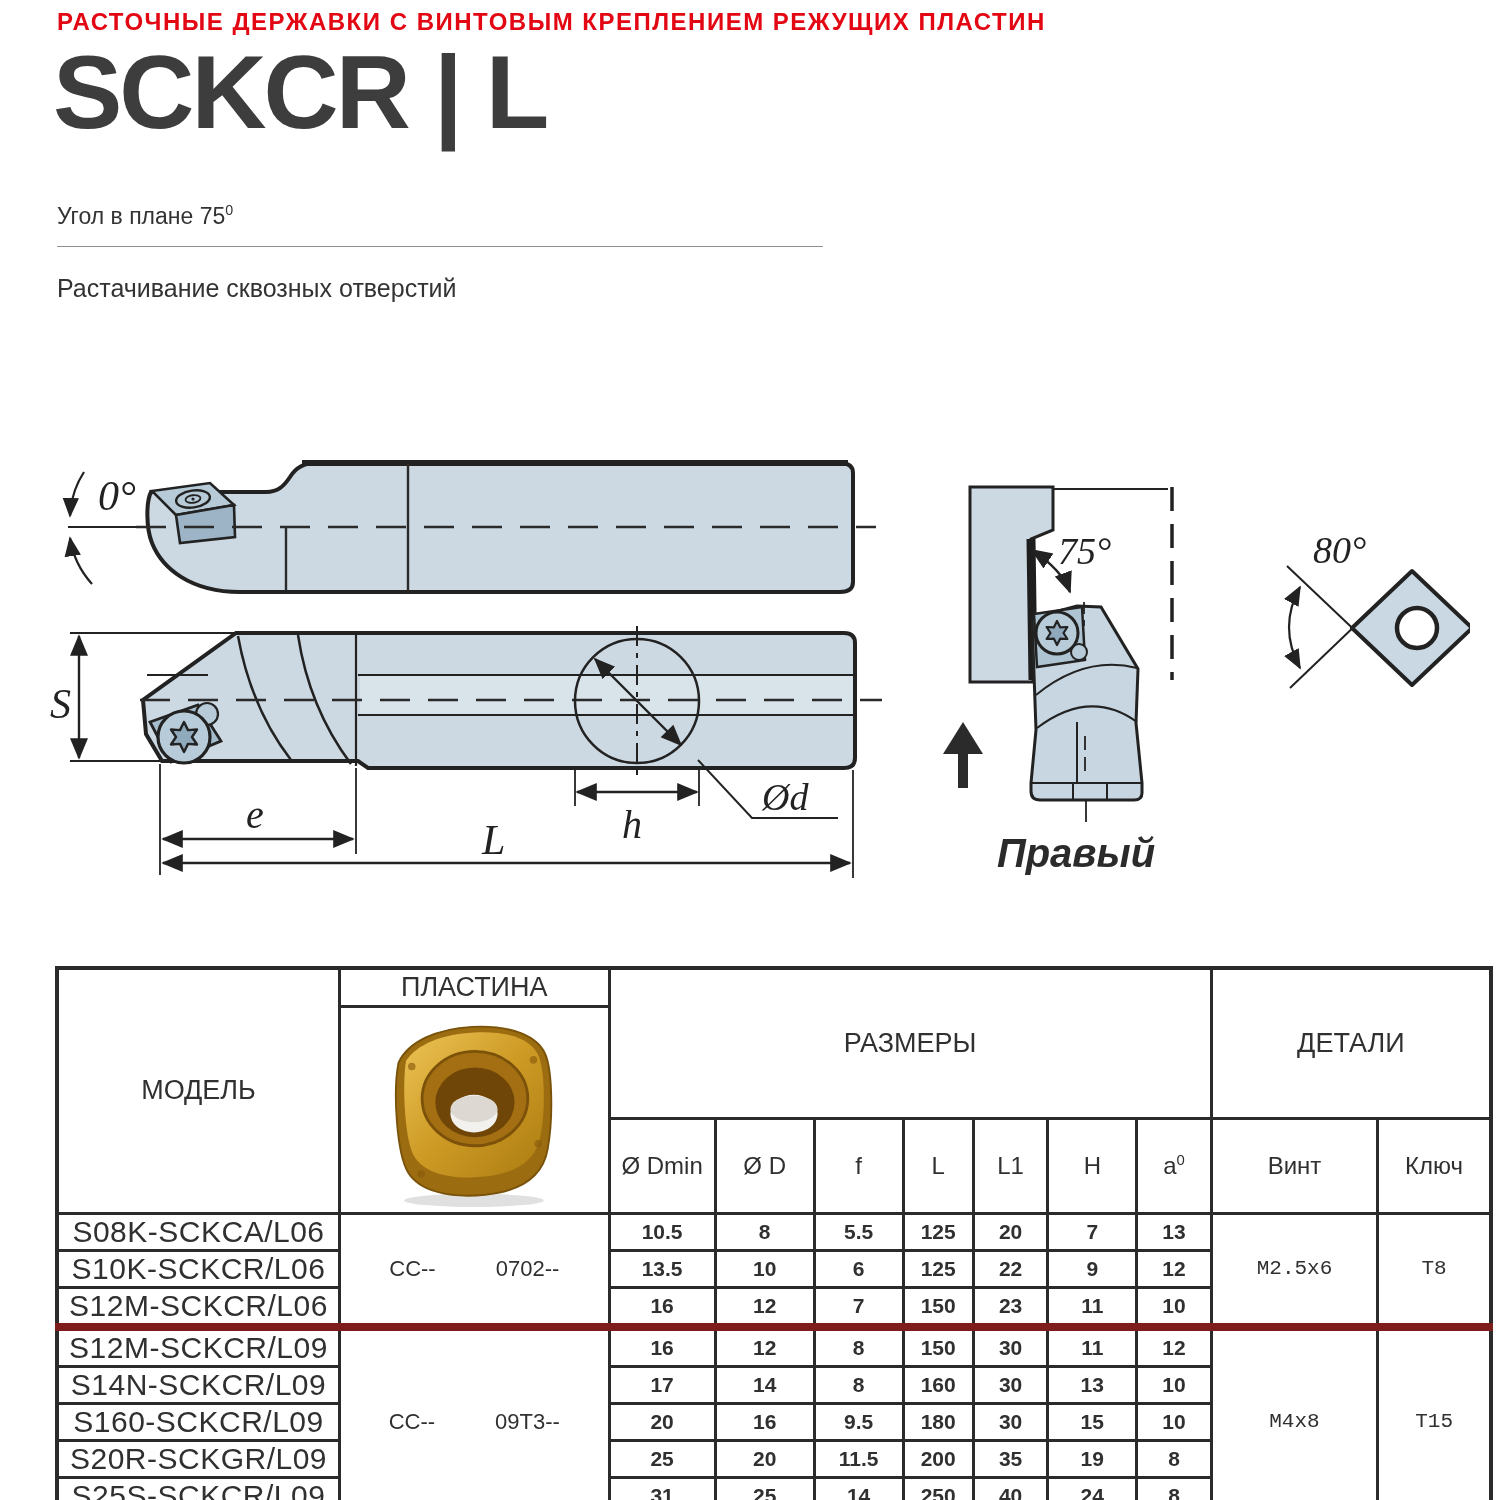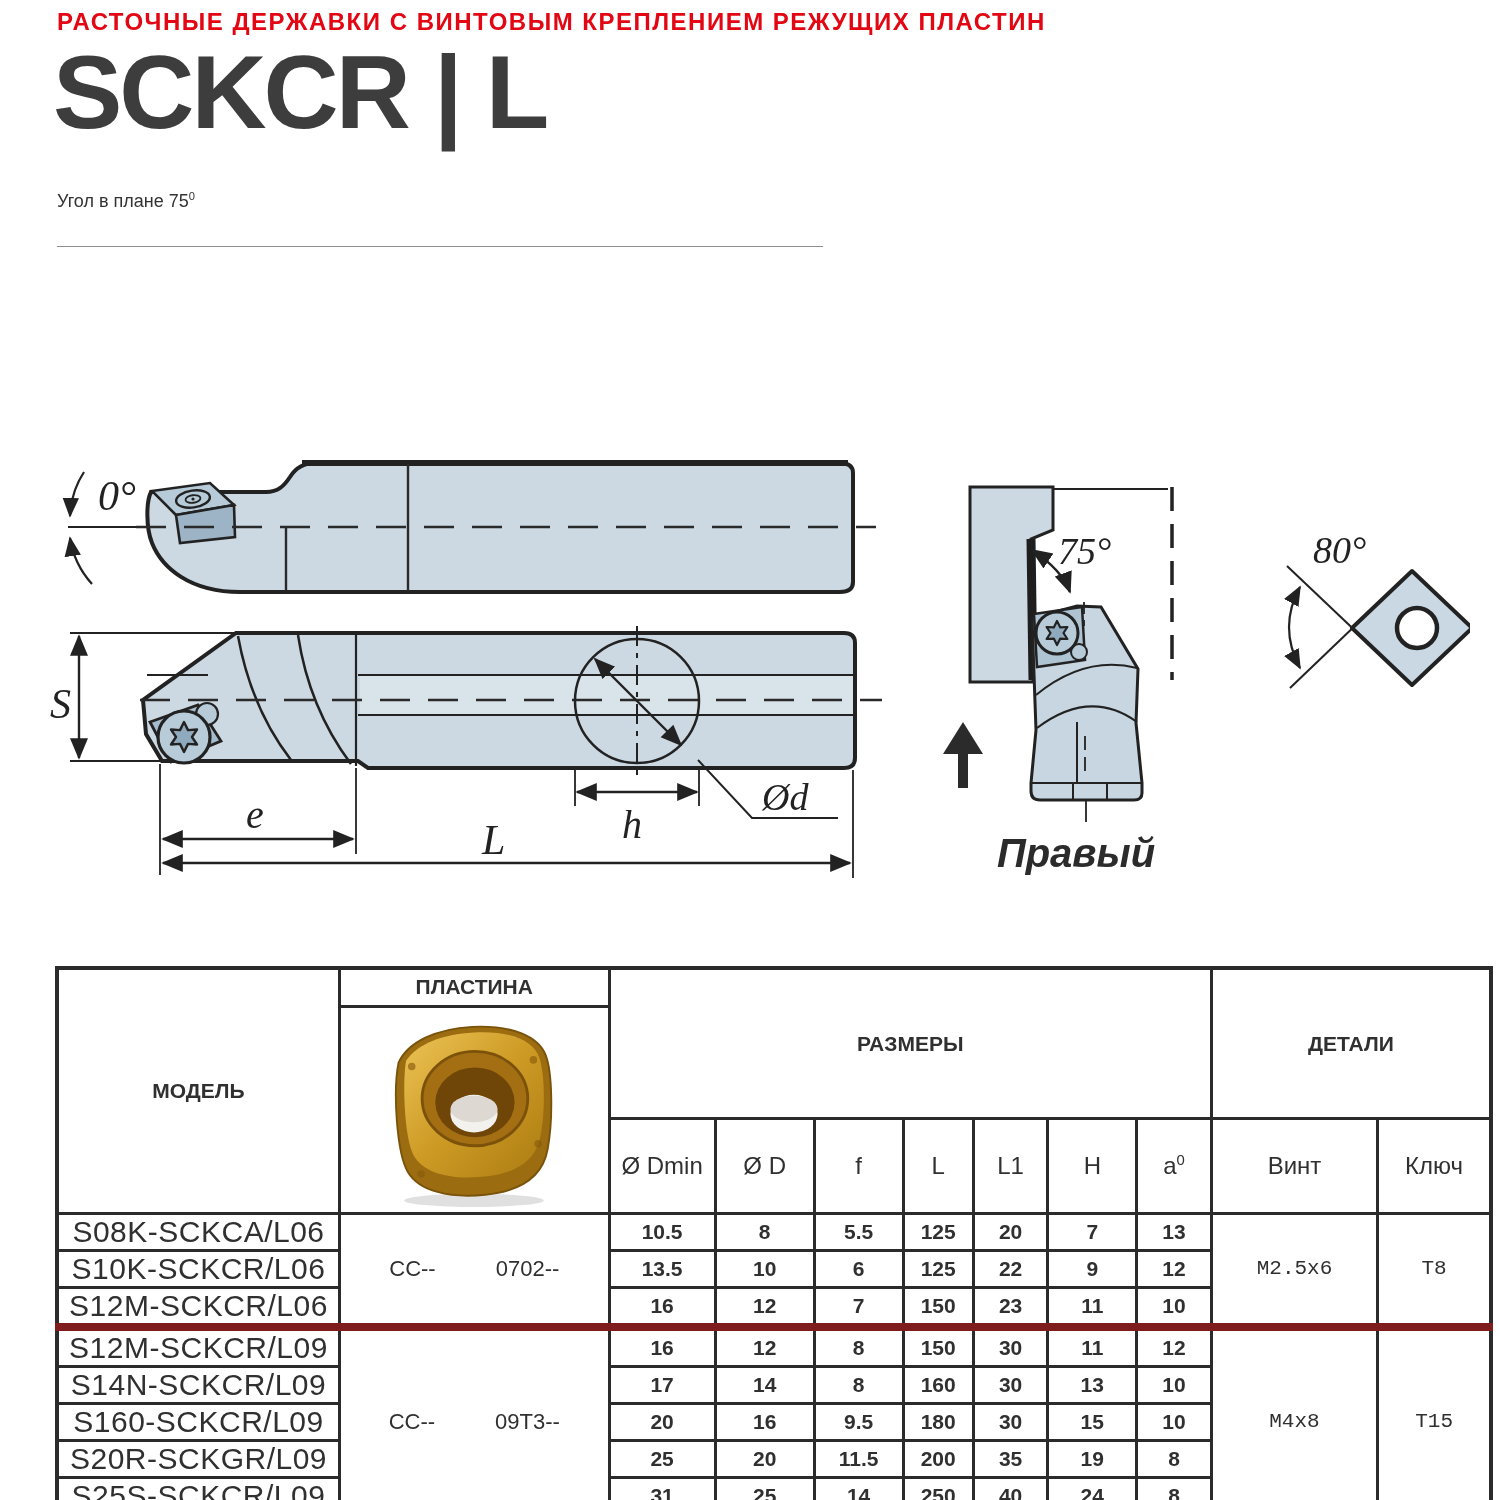--- a/index.html
+++ b/index.html
@@ -2,53 +2,54 @@
 <html><head>
 <meta charset="utf-8">
 <style>
   html,body{margin:0;padding:0;background:#ffffff;}
   .page{position:relative;width:1500px;height:1500px;background:#fff;overflow:hidden;
         font-family:"Liberation Sans", sans-serif;color:#333;}
   .kicker{position:absolute;left:57px;top:8px;font-size:24px;font-weight:700;
           letter-spacing:1.5px;color:#e30613;white-space:nowrap;}
   .title{position:absolute;left:53px;top:40px;font-size:104px;font-weight:700;
          letter-spacing:-3px;color:#3d3d3d;line-height:1;white-space:nowrap;}
-  .subtitle{position:absolute;left:57px;top:190px;font-size:18px;font-weight:500;color:#333;}
+  .subtitle{position:absolute;left:57px;top:202px;font-size:23px;font-weight:500;color:#333;}
   .subtitle sup,.alpha sup{font-size:62%;vertical-align:super;}
   .divider{position:absolute;left:57px;top:246px;width:766px;height:0;
            border-top:1px solid #8f8f8f;}
   .description{position:absolute;left:57px;top:274px;font-size:25px;font-weight:500;color:#333;}
   .diagram{position:absolute;left:50px;top:430px;}
 
   .tool-table{position:absolute;left:55px;top:966px;width:1438px;border-collapse:collapse;
               table-layout:fixed;border:4px solid #2b2b2b;}
   .tool-table th,.tool-table td{border:3px solid #2b2b2b;text-align:center;vertical-align:middle;
               padding:0;color:#303030;background:#fff;}
   .thr1{height:38px;} .thr2{height:100px;} .thr3{height:84px;}
   .tool-table tbody tr{height:34px;}
-  .ghead{font-size:21px;font-weight:700;color:#2e2e2e;}
+  .ghead{font-size:27px;font-weight:400;color:#2e2e2e;}
   .sub{font-size:24px;font-weight:400;}
   .model-cell{font-size:30px;letter-spacing:0.5px;}
   .num-cell{font-size:21px;font-weight:bold;}
   .plate-code{font-size:22px;}
   .plate-code .codes{display:flex;justify-content:center;gap:60px;}
   .detail-cell{font-size:21px;font-family:Liberation Mono, monospace;}
   .group-start td{border-top:8px solid #7f1d1d;}
   .tool-table tbody tr:first-child td{border-top:3px solid #2b2b2b;}
   .plate-img-cell{vertical-align:middle;}
 </style>
 </head>
 <body>
 
 <div class="page">
 
   <div class="kicker">РАСТОЧНЫЕ ДЕРЖАВКИ С ВИНТОВЫМ КРЕПЛЕНИЕМ РЕЖУЩИХ ПЛАСТИН</div>
   <div class="title">SCKCR | L</div>
   <div class="subtitle"><span>Угол в плане 75</span><sup>0</sup></div>
   <div class="divider"></div>
+  <div class="description">Растачивание сквозных отверстий</div>
 
   <svg class="diagram" width="1420" height="470" viewBox="0 0 1420 470" xmlns="http://www.w3.org/2000/svg">
     <defs>
       <marker id="arr" viewBox="0 0 12 12" refX="11" refY="6" markerWidth="9" markerHeight="9" orient="auto-start-reverse">
         <path d="M0,1 L12,6 L0,11 Z" fill="#222"></path>
       </marker>
       <linearGradient id="goldGrad" x1="0" y1="0" x2="1" y2="1">
         <stop offset="0" stop-color="#ecc356"></stop>
         <stop offset="0.5" stop-color="#cd9a24"></stop>
         <stop offset="1" stop-color="#ab7c12"></stop>

